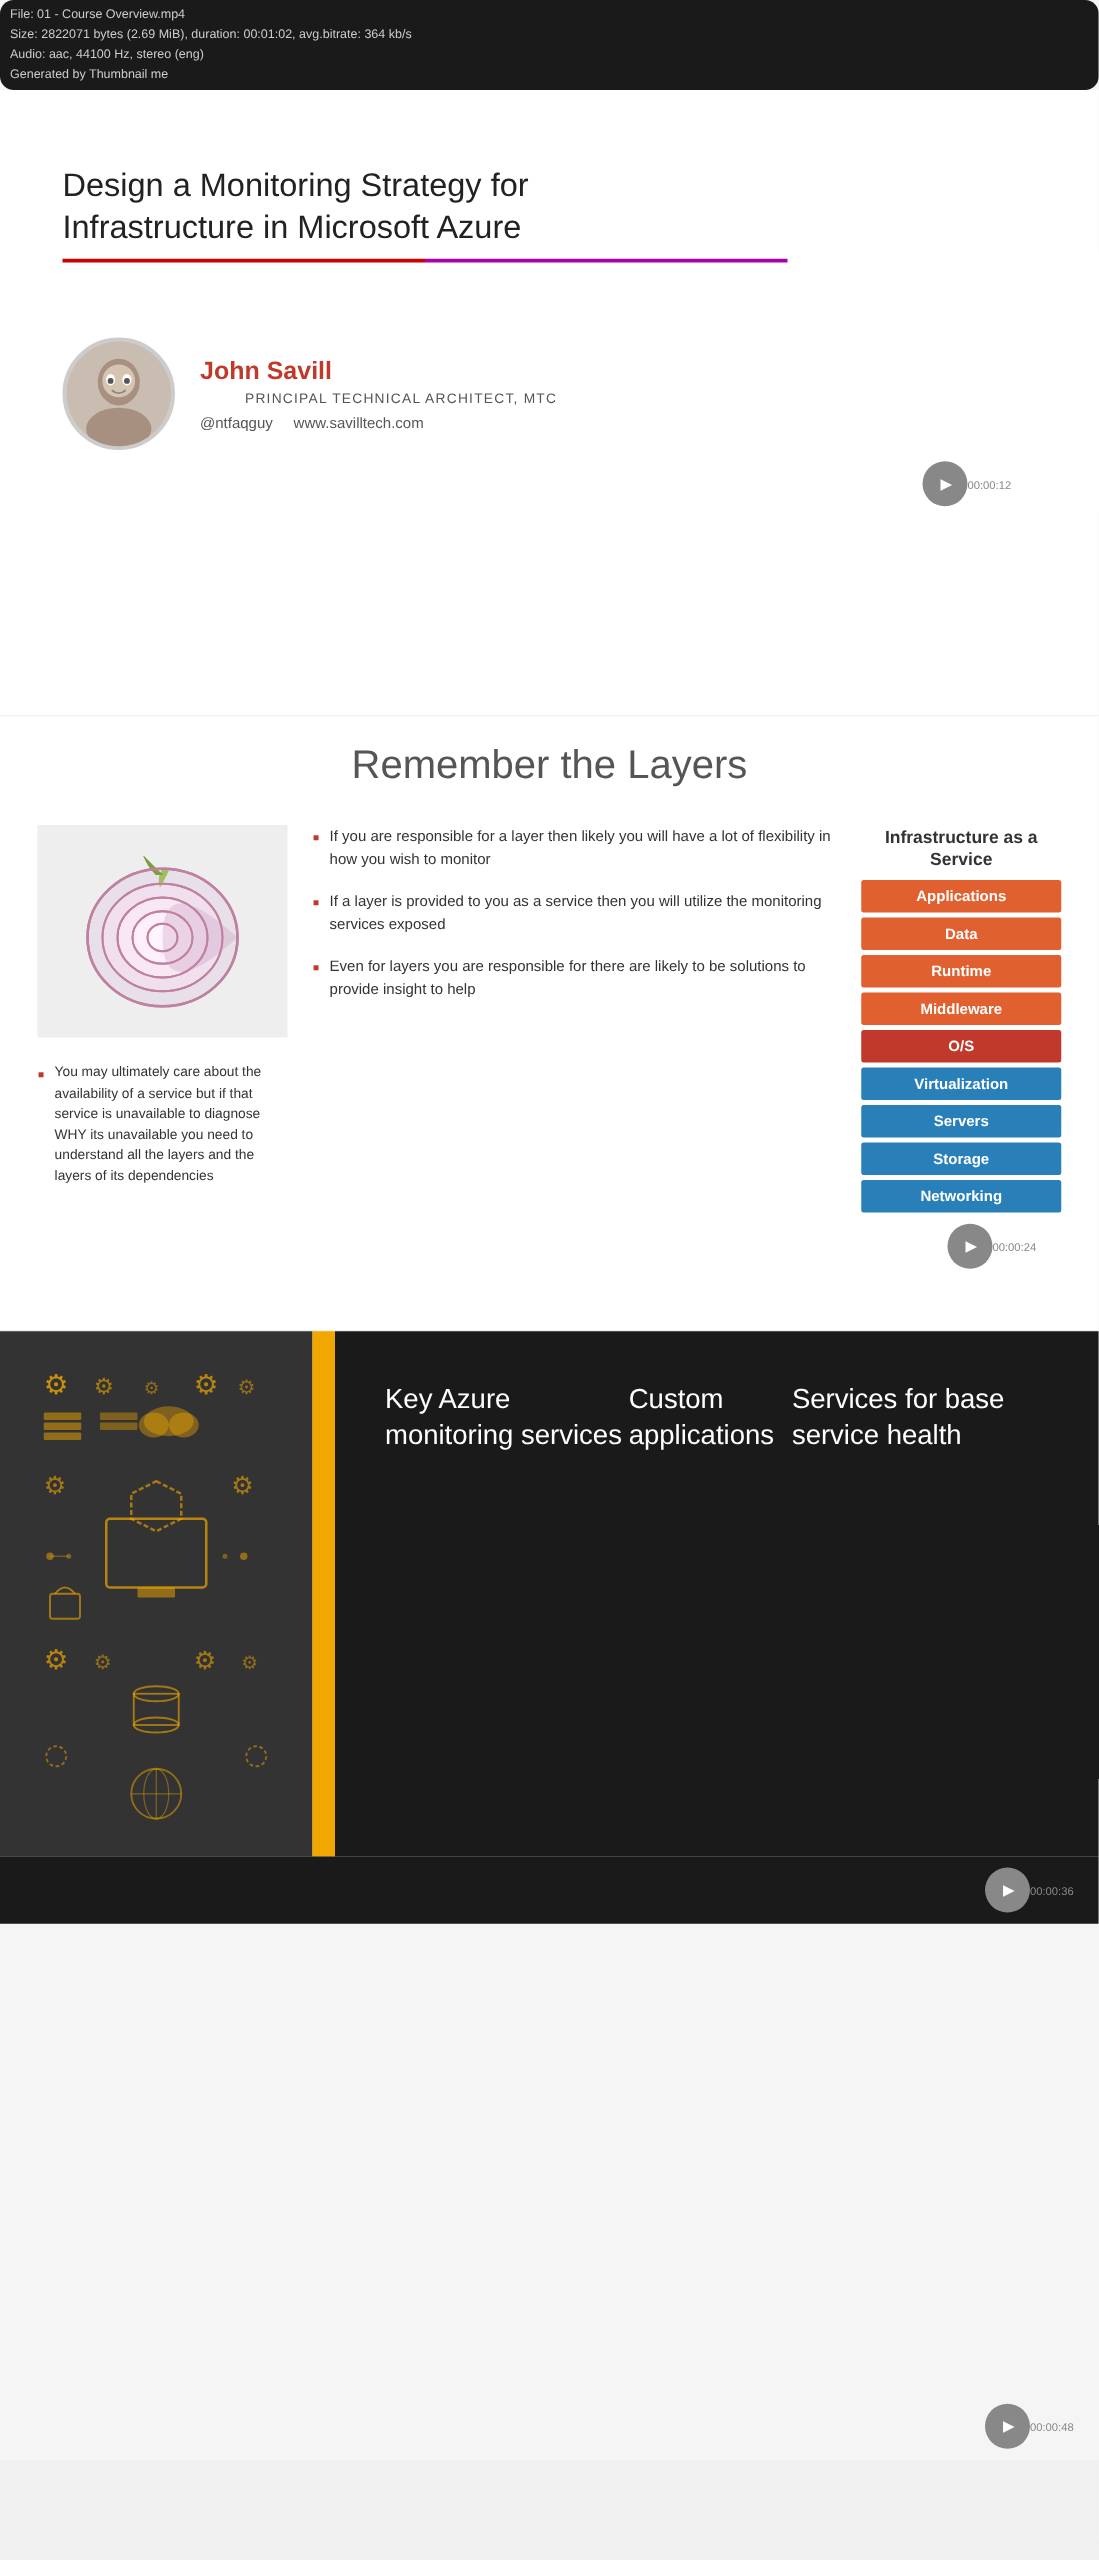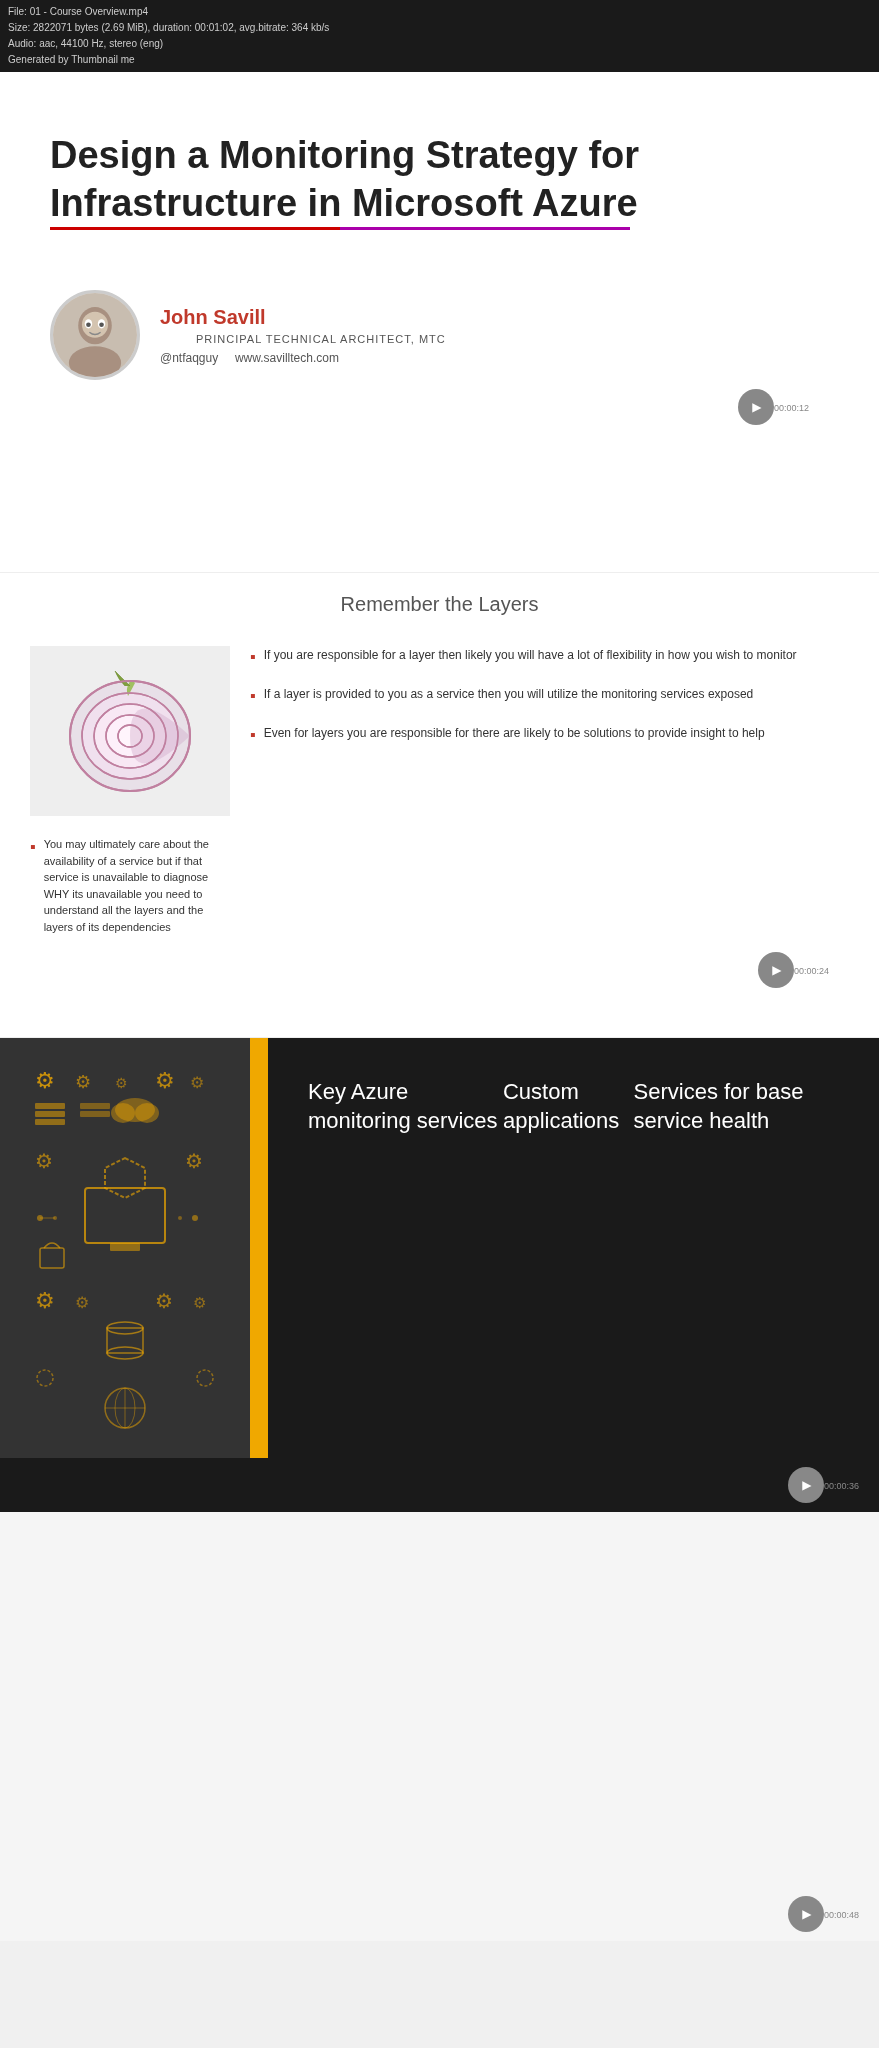--- a/index.html
+++ b/index.html
@@ -10,41 +10,43 @@
       min-height: 2048px;
     }
 
     
     .meta-bar {
       background: #1a1a1a;
       color: #ccc;
       font-size: 10px;
       padding: 4px 8px;
       line-height: 1.6;
+      border-radius: 11px;
     }
 
     
     .slide {
       background: #fff;
       margin: 0;
       padding: 0;
     }
 
     
     .slide-1 {
       background: #fff;
       padding: 60px 50px 40px 50px;
       min-height: 500px;
     }
 
     .slide-title {
-      font-size: 38px;
-      font-weight: 700;
+      font-size: 26px;
+      font-weight: 400;
       color: #222;
       line-height: 1.25;
+      margin-bottom: 10px;
       max-width: 600px;
     }
 
     .title-underline {
       width: 580px;
       height: 3px;
       background: linear-gradient(to right, #c00 50%, #a0a 50%);
       margin-bottom: 60px;
     }
 
@@ -128,21 +130,21 @@
     }
 
     
     .slide-2 {
       background: #fff;
       padding: 20px 30px 40px 30px;
     }
 
     .slide-2-title {
       text-align: center;
-      font-size: 20px;
+      font-size: 32px;
       font-weight: 300;
       color: #555;
       margin-bottom: 30px;
     }
 
     .layers-content {
       display: flex;
       gap: 20px;
       align-items: flex-start;
     }
@@ -389,20 +391,34 @@
       <div class="bullet-item">
         <span class="bullet-dot">▪</span>
         <span>If a layer is provided to you as a service then you will utilize the monitoring services exposed</span>
       </div>
       <div class="bullet-item">
         <span class="bullet-dot">▪</span>
         <span>Even for layers you are responsible for there are likely to be solutions to provide insight to help</span>
       </div>
     </div>
 
+    <div class="iaas-col">
+      <div class="iaas-title">Infrastructure as a Service</div>
+      <div class="iaas-stack">
+        <div class="iaas-item iaas-orange">Applications</div>
+        <div class="iaas-item iaas-orange">Data</div>
+        <div class="iaas-item iaas-orange">Runtime</div>
+        <div class="iaas-item iaas-orange">Middleware</div>
+        <div class="iaas-item iaas-red">O/S</div>
+        <div class="iaas-item iaas-cyan">Virtualization</div>
+        <div class="iaas-item iaas-cyan">Servers</div>
+        <div class="iaas-item iaas-cyan">Storage</div>
+        <div class="iaas-item iaas-cyan">Networking</div>
+      </div>
+    </div>
 
   </div>
 
   <div class="slide-footer-row">
     <div class="slide-footer-controls">
       <div class="play-circle"></div>
       <div class="timestamp">00:00:24</div>
     </div>
   </div>
 </div>

